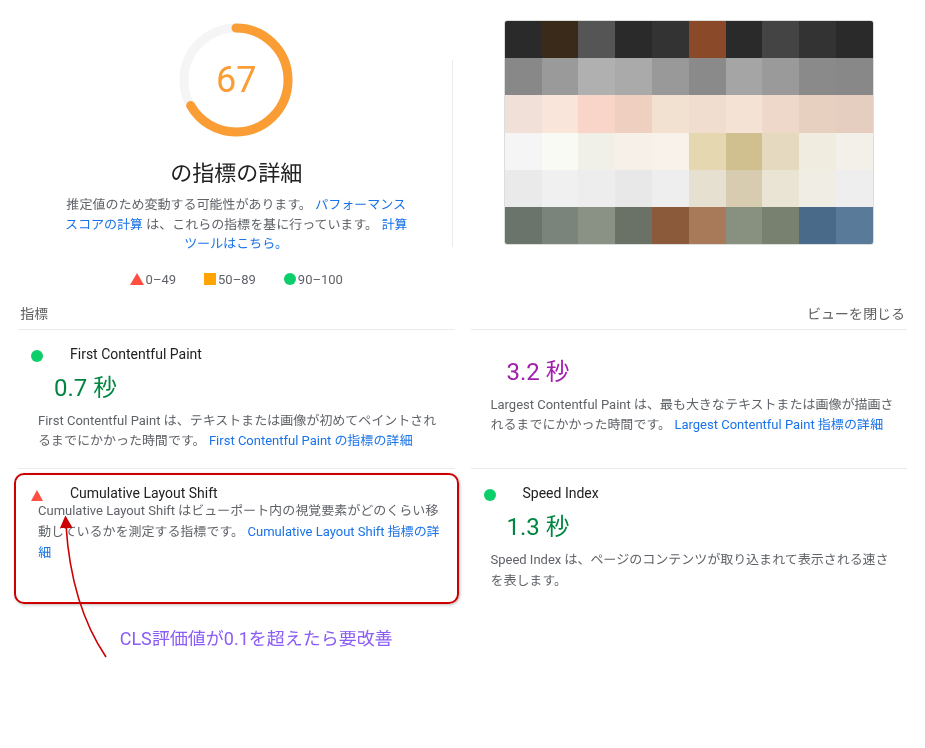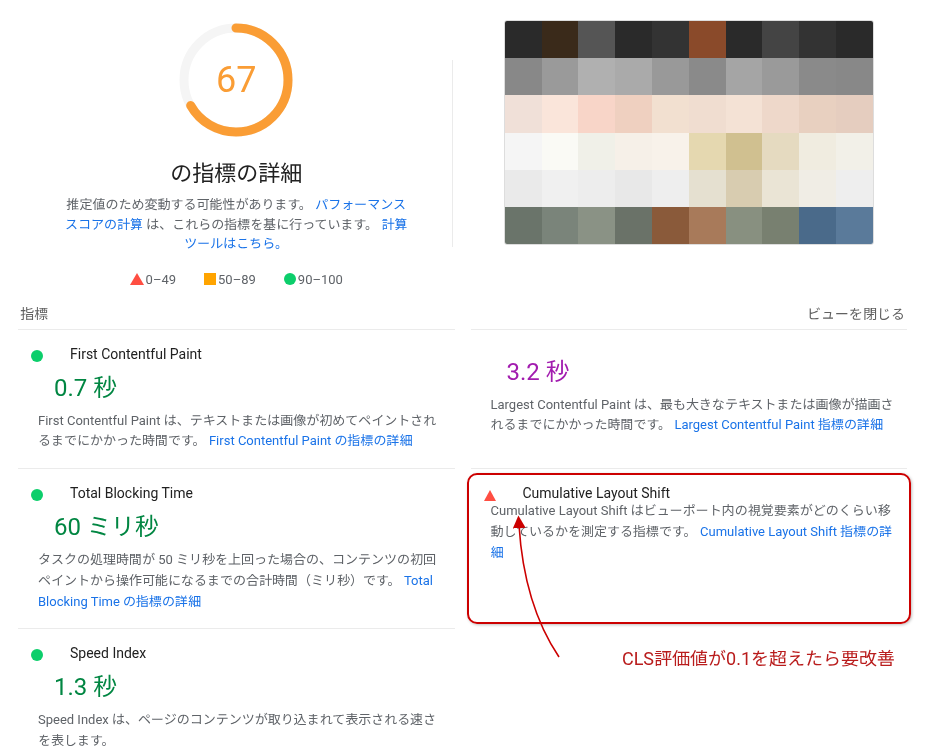--- a/index.html
+++ b/index.html
@@ -153,23 +153,23 @@
   }
   .highlight-box {
     position: absolute;
     border: 2px solid #c00;
     border-radius: 10px;
     box-shadow: 1px 1px 3px rgba(0,0,0,0.25);
     pointer-events: none;
   }
   .cls-cell-wrap { position: relative; }
   .annotation {
-    color: #b91c1c;
+    color: #8b5cf6;
     font-size: 18px;
-    text-align: right;
+    text-align: center;
     padding-left: 40px;
   }
   .arrow-svg {
     position: absolute;
     pointer-events: none;
   }
 </style>
 </head>
 <body>
 
@@ -292,33 +292,20 @@
   </div>
 
   <div class="metric">
     <div class="metric-value red">3.2 秒</div>
     <div class="metric-desc">
       <span>Largest Contentful Paint は、最も大きなテキストまたは画像が描画されるまでにかかった時間です。</span>
       <a href="#">Largest Contentful Paint 指標の詳細</a>
     </div>
   </div>
 
-  <div class="metric">
-    <div class="metric-head">
-      <div class="status-icon">
-          <div class="circ-green-sm"></div>
-        </div>
-      <div class="metric-title">Total Blocking Time</div>
-    </div>
-    <div class="metric-value green">60 ミリ秒</div>
-    <div class="metric-desc">
-      <span>タスクの処理時間が 50 ミリ秒を上回った場合の、コンテンツの初回ペイントから操作可能になるまでの合計時間（ミリ秒）です。</span>
-      <a href="#">Total Blocking Time の指標の詳細</a>
-    </div>
-  </div>
 
   <div class="metric cls-cell-wrap">
     <div class="highlight-box" style="top:4px;left:-4px;right:-4px;bottom:4px"></div>
     <div class="metric-head">
       <div class="status-icon">
           <div class="tri-red-sm"></div>
         </div>
       <div class="metric-title">Cumulative Layout Shift</div>
     </div>
     <div class="metric-desc">

